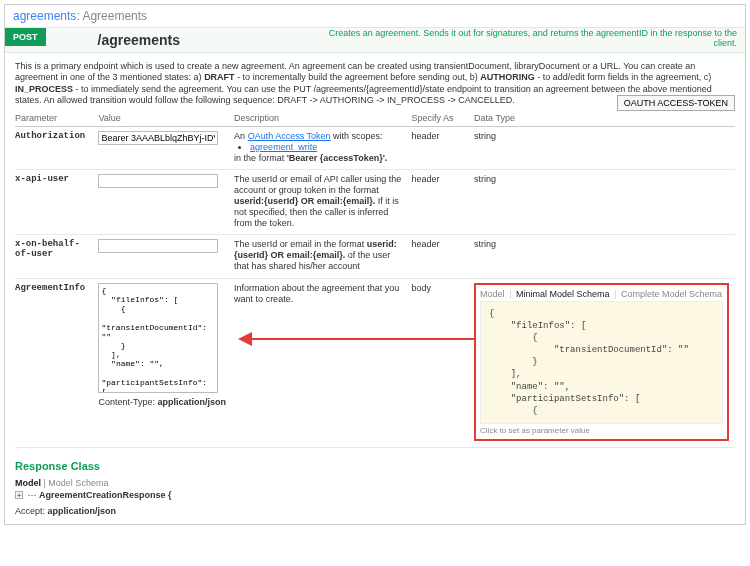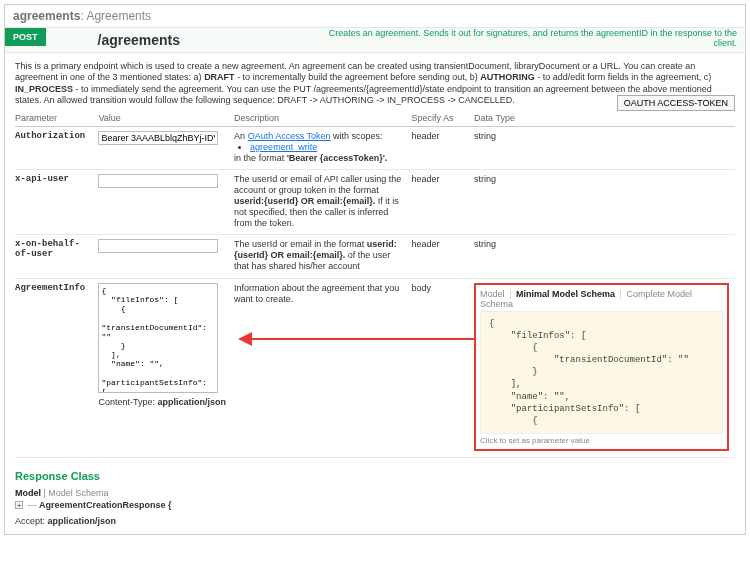--- a/index.html
+++ b/index.html
@@ -17,21 +17,21 @@
     background: #fff;
   }
   .top-header {
     display: flex;
     justify-content: space-between;
     align-items: center;
     padding: 4px 8px;
     border-bottom: 1px solid #e5e5e5;
   }
   .top-title { font-size: 12px; }
-  .top-title b { font-weight: bold; color: #737373; }
+  .top-title b { font-weight: normal; color: #3b82f6; }
   .top-title .sub { color: #888; }
   .top-links { color: #aaa; font-size: 9px; }
   .top-links span { cursor: pointer; padding: 0 4px; }
   .top-links .sep { color: #ccc; }
   .op-bar {
     display: flex;
     align-items: flex-start;
     border-bottom: 1px solid #dcead9;
     background: #f6faf6;
   }
@@ -112,21 +112,21 @@
   .ct-line { font-size: 9px; margin-top: 2px; }
   .ct-line b { font-weight: bold; }
   
   td.datatype-cell { width: 250px; }
   .model-panel {
     border: 2px solid #e53935;
     padding: 4px;
     position: relative;
   }
   .model-tabs { font-size: 9px; color: #888; margin-bottom: 2px; }
-  .model-tabs .active { color: #222; font-weight: bold; }
+  .model-tabs .active { color: #222; font-weight: normal; }
   .model-tabs .sep { color: #ccc; margin: 0 2px; }
   .schema-box {
     background: #fdf8e3;
     border: 1px solid #eee;
     padding: 6px 8px;
     font-family: "Courier New", monospace;
     font-size: 9px;
     line-height: 1.35;
     white-space: pre;
     color: #444;

